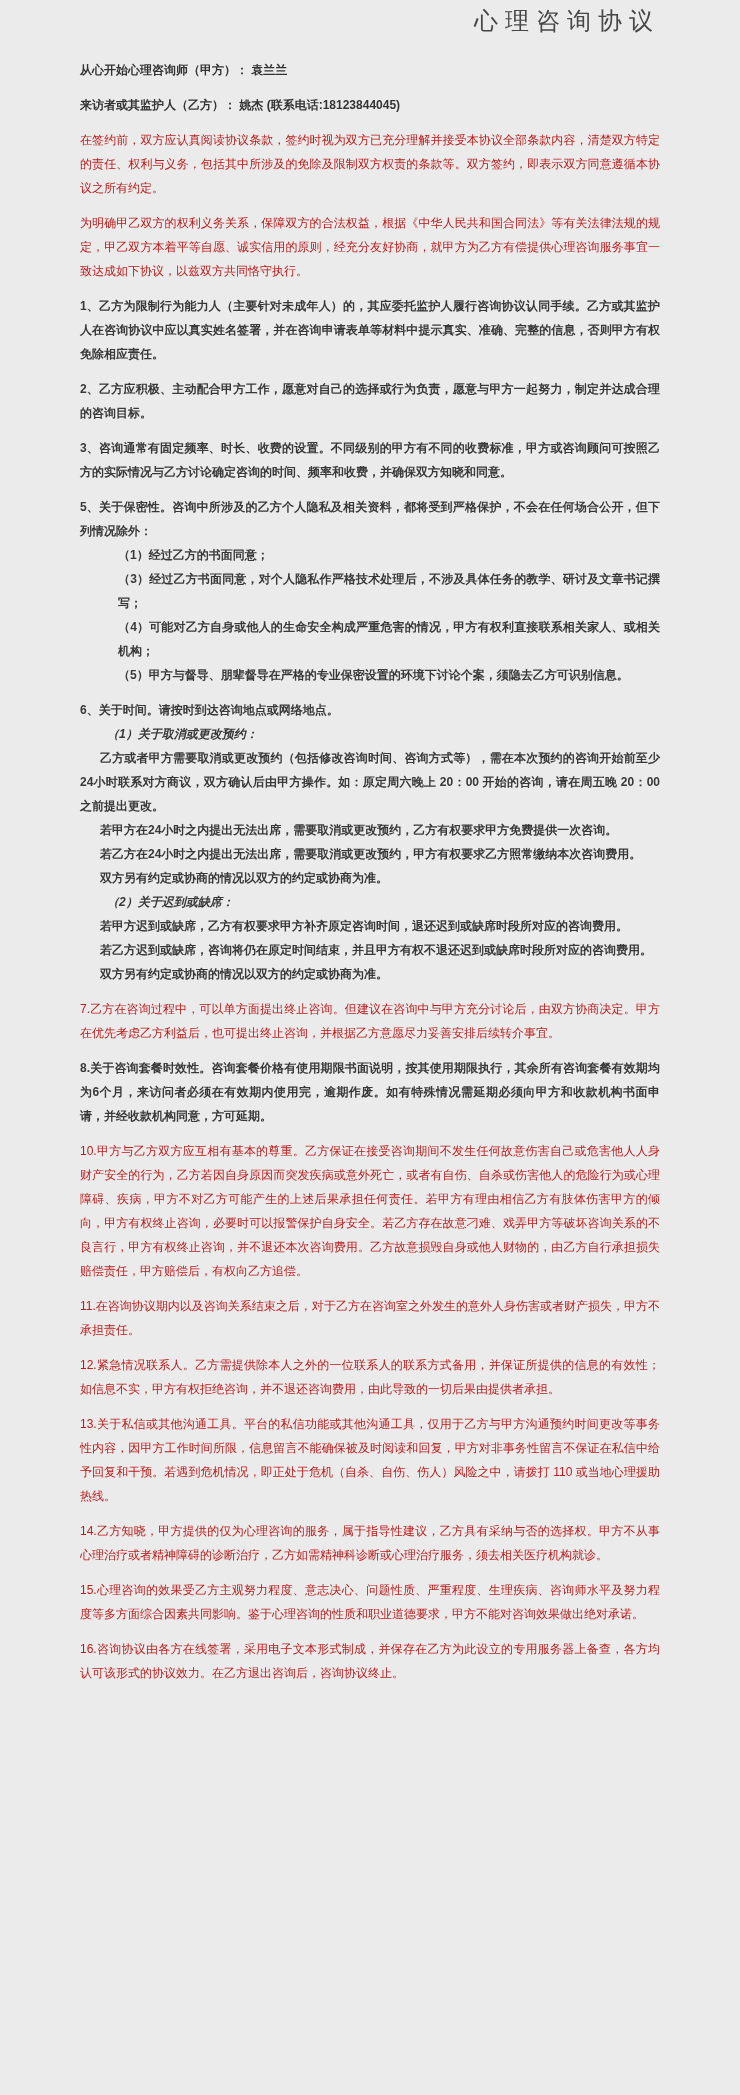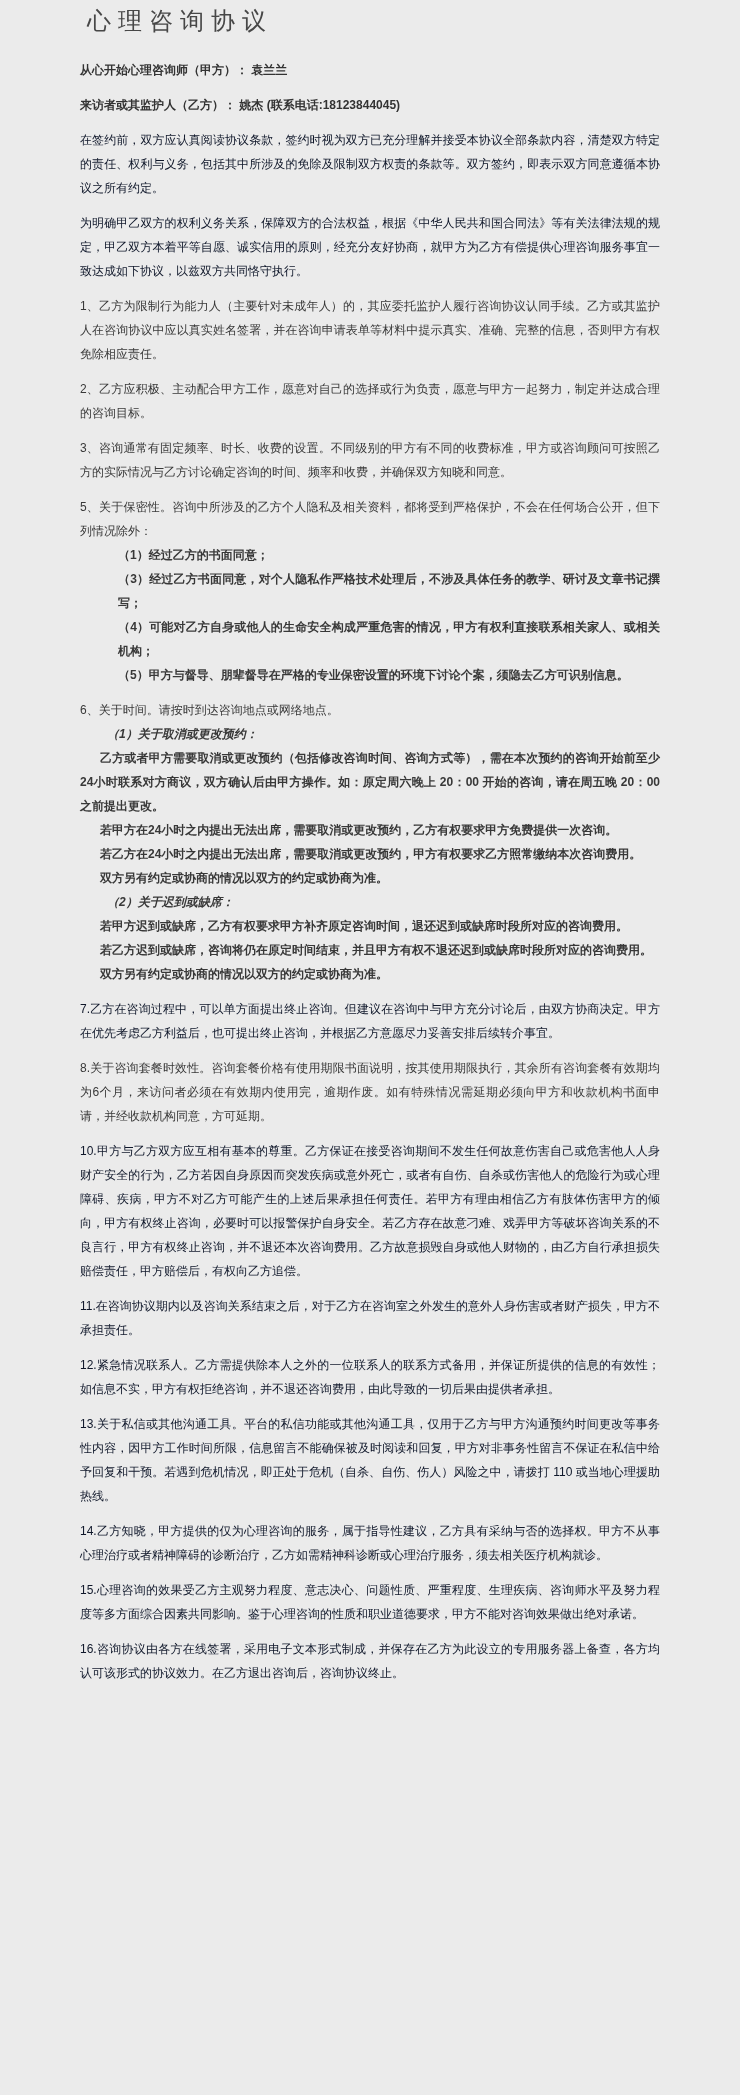--- a/index.html
+++ b/index.html
@@ -9,31 +9,31 @@
     font-family:"Liberation Sans","DejaVu Sans",sans-serif;
     color:#3c3c3c;
     overflow:hidden;
   }
   .doc { padding:6px 80px 0 80px; }
   h1.title {
     margin:0 0 22px 0;
     font-size:24px; line-height:30px;
     font-weight:500;
     letter-spacing:7px; text-indent:7px;
-    text-align:left;
+    text-align:right;
     color:#474747;
   }
   .blk {
     font-size:12px; line-height:24px;
     margin:0; text-align:justify;
   }
   .mb { margin-bottom:11px; }
   .party { font-weight:700; color:#333; }
-  .intro, .cr { font-weight:400; color:#0f172a; }
-  .cb { font-weight:400; color:#383838; }
+  .intro, .cr { font-weight:400; color:#b91c1c; }
+  .cb { font-weight:700; color:#383838; }
   .s5 { font-weight:700; color:#383838; padding-left:38px; }
   .s6h { font-weight:700; color:#383838; padding-left:27px;font-style:italic; }
   .s6p { font-weight:700; color:#383838; text-indent:20px; }
 </style>
 </head>
 <body>
 
 <main class="doc">
   <h1 class="title">心理咨询协议</h1>
 

